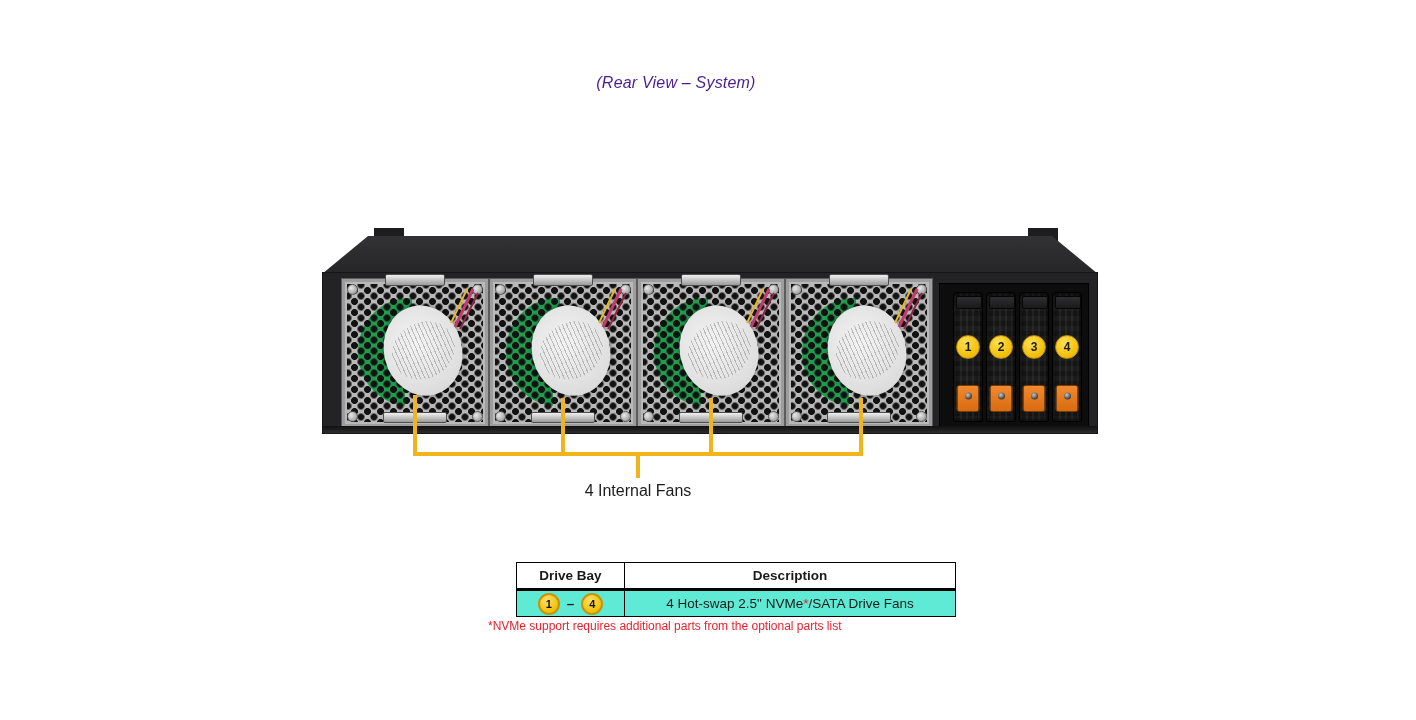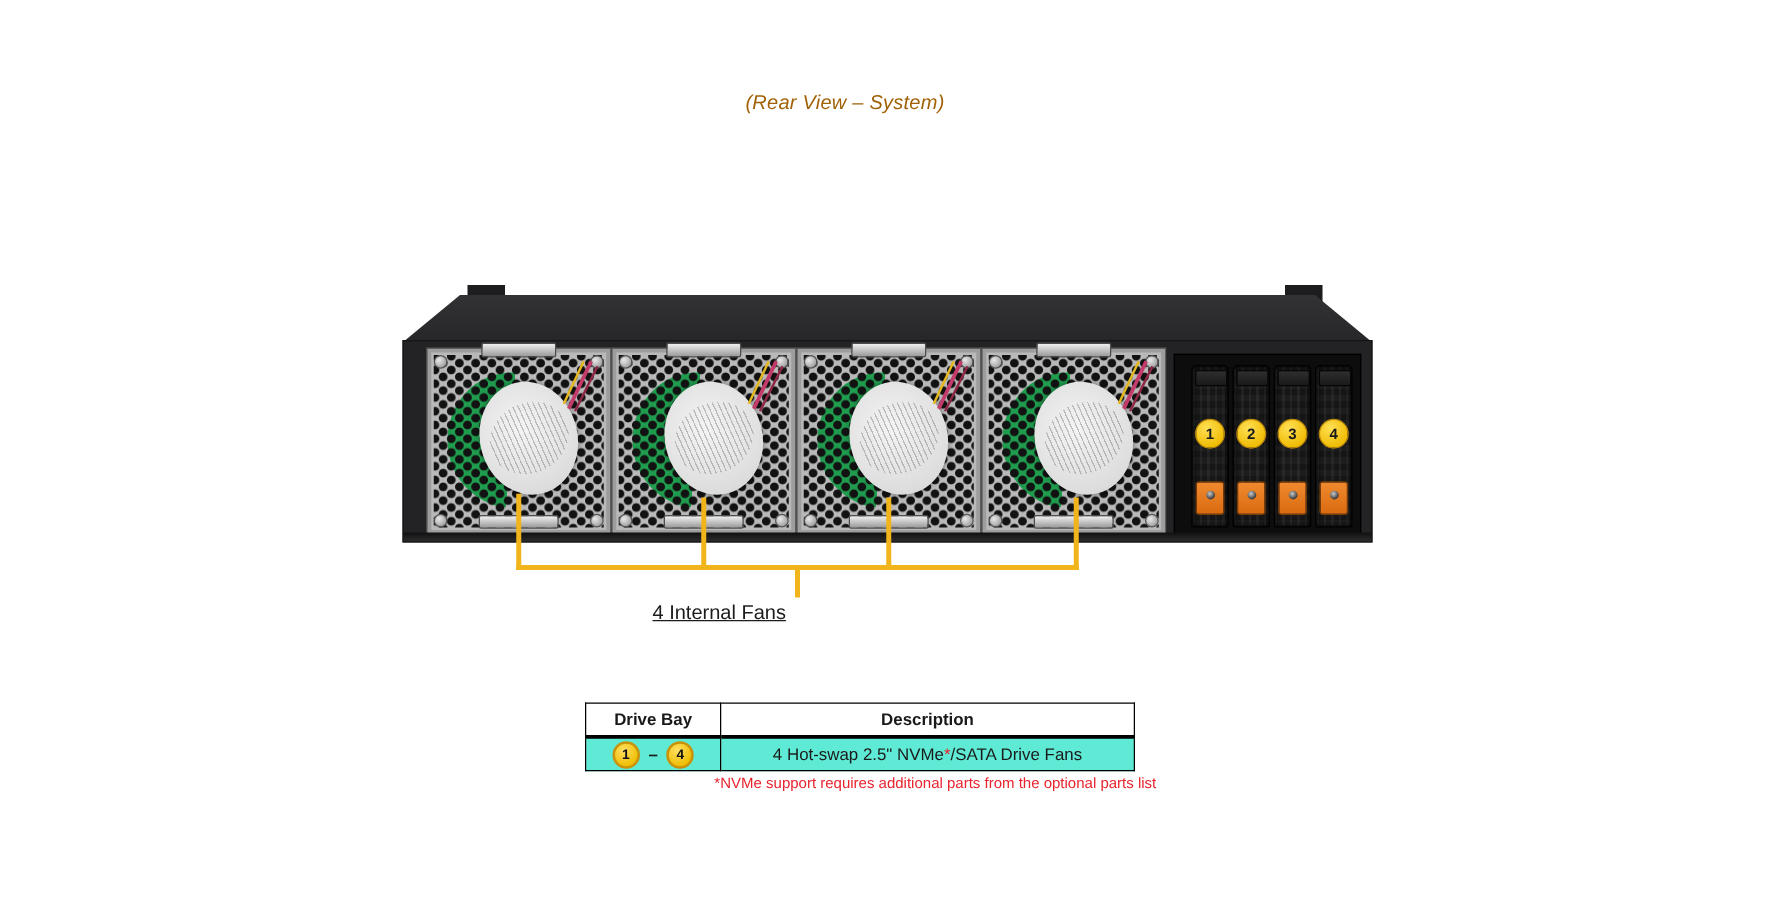--- a/index.html
+++ b/index.html
@@ -3,21 +3,21 @@
 <meta charset="utf-8">
 <style>
   html,body{margin:0;padding:0;}
   body{
     width:1416px;height:720px;position:relative;background:#ffffff;
     font-family:"Liberation Sans", sans-serif;color:#1a1a1a;overflow:hidden;
   }
   
   .fig-title{
     position:absolute;left:0;top:74px;width:1352px;text-align:center;
-    font-size:16px;font-style:italic;color:#a16207;letter-spacing:.2px;
+    font-size:16px;font-style:italic;color:#4c1d95;letter-spacing:.2px;
   }
   
   .chassis{position:absolute;left:322px;top:228px;width:776px;height:206px;}
   .ear{position:absolute;top:0;width:30px;height:16px;background:#1d1d1f;}
   .ear.left{left:52px;} .ear.right{left:706px;}
   .chassis-top{
     position:absolute;left:0;top:8px;width:776px;height:38px;
     background:linear-gradient(#323234,#262628);
     clip-path:polygon(46px 0,730px 0,776px 100%,0 100%);
   }
@@ -104,46 +104,46 @@
   .tray-latch::after{
     content:"";position:absolute;left:50%;top:38%;transform:translate(-50%,-50%);
     width:7px;height:7px;border-radius:50%;
     background:radial-gradient(circle at 40% 35%,#c9c9c9,#3a3a3a 70%);
   }
   
   .co{position:absolute;background:#F2B41B;z-index:10;}
   .co.v{width:4px;}
   .co.h{height:4px;}
   .callout-label{
-    position:absolute;left:522px;top:482px;width:200px;text-align:left;
-    font-size:16px;color:#1c1c1c;text-decoration:underline;
+    position:absolute;left:538px;top:482px;width:200px;text-align:center;
+    font-size:16px;color:#1c1c1c;
   }
   
   .bay-table{
-    position:absolute;left:468px;top:562px;width:437px;
+    position:absolute;left:516px;top:562px;width:437px;
     border-collapse:collapse;table-layout:fixed;
   }
   .bay-table th,.bay-table td{
     border:1.5px solid #000;text-align:center;padding:0;height:25px;
     font-size:13.5px;
   }
   .bay-table th{background:#ffffff;font-weight:bold;border-bottom:3px solid #000;}
   .bay-table td{background:#5eead4;color:#1a1a1a;}
   .col-bay{width:107px;} .col-desc{width:330px;}
   .mini-num{
     display:inline-flex;align-items:center;justify-content:center;
     width:18px;height:18px;border-radius:50%;vertical-align:middle;
     background:radial-gradient(circle at 38% 30%,#ffe063,#efbf06 72%);
     border:2px solid #c8920a;color:#111;font-size:11px;font-weight:bold;
   }
   .bay-dash{font-weight:bold;margin:0 7px;vertical-align:middle;}
   .red{color:#E8232E;}
   
   .footnote{
-    position:absolute;left:488px;top:619px;width:437px;text-align:right;
+    position:absolute;left:488px;top:619px;width:437px;
     font-size:12px;color:#E8232E;
   }
 </style>
 </head>
 <body>
 
 <div class="fig-title">(Rear View – System)</div>
 
 <div class="chassis">
   <div class="ear left"></div>

